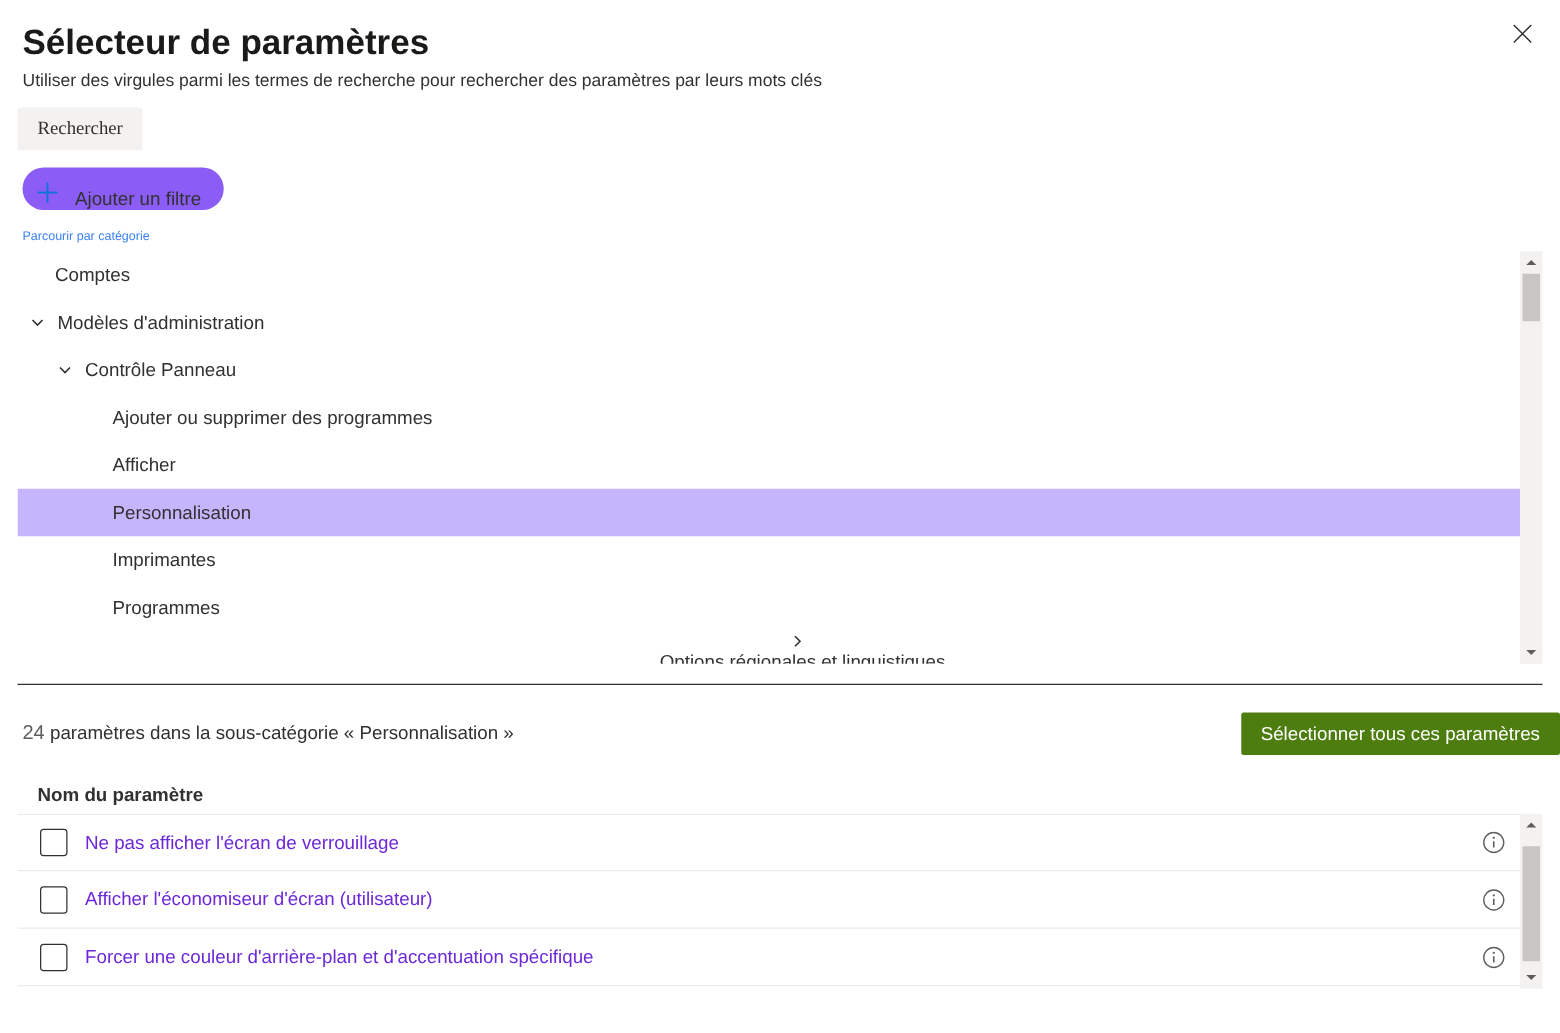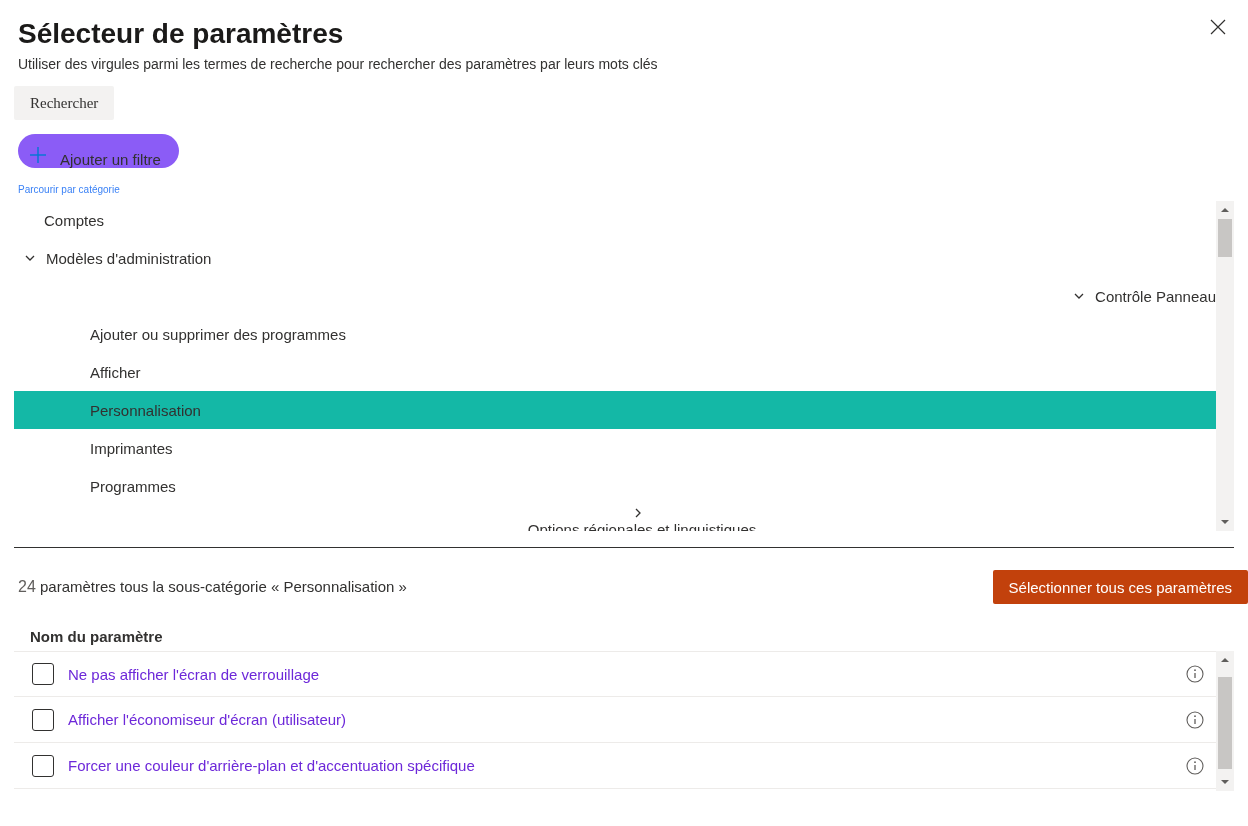--- a/index.html
+++ b/index.html
@@ -114,34 +114,34 @@
   }
   .tree-item {
     display: flex;
     align-items: center;
     height: 38px;
     font-size: 15px;
     color: #323130;
     cursor: pointer;
     white-space: nowrap;
   }
-  .tree-item.selected { background: #14b8a6; }
+  .tree-item.selected { background: #c4b5fd; }
   .tree-item .chev {
     width: 16px;
     height: 16px;
     margin-right: 8px;
     display: flex;
     align-items: center;
     justify-content: center;
     flex-shrink: 0;
   }
   .tree-item .chev svg { width: 12px; height: 12px; }
   .tree-item.depth0 { padding-left: 30px; }
   .tree-item.depth0.has-chev { padding-left: 8px; }
-  .tree-item.depth1 { padding-left: 52px; justify-content: flex-end; }
+  .tree-item.depth1 { padding-left: 52px; }
   .tree-item.depth1.has-chev { padding-left: 30px; }
   .tree-item.depth2 { padding-left: 76px; }
   .tree-item.depth2.has-chev { padding-left: 54px; flex-direction: column; }
 
   .scrollbar {
     position: absolute;
     top: 0; right: 0; bottom: 0;
     width: 18px;
     background: #f3f2f1;
     display: flex;
@@ -176,21 +176,21 @@
   }
   .results-count {
     font-size: 15px;
     color: #323130;
   }
   .results-count .num {
     color: #605e5c;
     font-size: 16px;
   }
   .select-all-btn {
-    background: #c2410c;
+    background: #4d7c0f;
     color: #fff;
     border: none;
     height: 34px;
     padding: 0 16px;
     font-size: 15px;
     cursor: pointer;
     border-radius: 2px;
   }
 
   .col-header {
@@ -333,21 +333,21 @@
           <path d="M1 3 L5 7 L9 3" fill="#605e5c"></path>
         </svg>
     </div>
   </div>
 </div>
 
 <hr class="divider">
 
 <div class="results-header">
   <div class="results-count">
-    <span class="num">24</span><span> paramètres tous la sous-catégorie « Personnalisation »</span>
+    <span class="num">24</span><span> paramètres dans la sous-catégorie « Personnalisation »</span>
   </div>
   <button class="select-all-btn">Sélectionner tous ces paramètres</button>
 </div>
 
 <div class="col-header">Nom du paramètre</div>
 
 <div class="settings-panel">
   <div class="settings-scroll" id="settings-container">
       <div class="setting-row">
         <div class="checkbox"></div>

